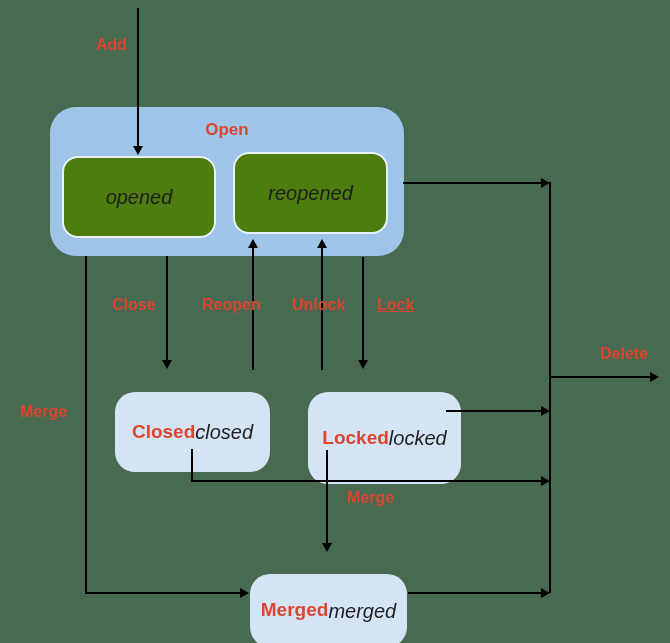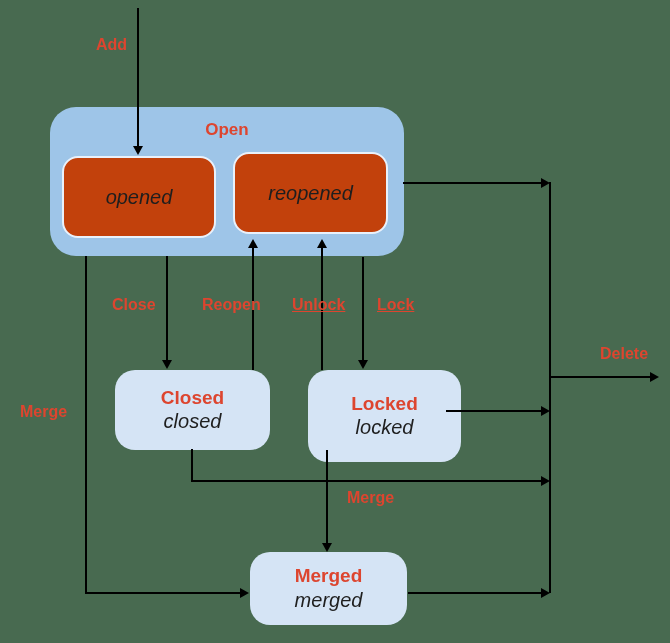--- a/index.html
+++ b/index.html
@@ -12,37 +12,38 @@
     overflow: hidden;
   }
   
   .group-box {
     position: absolute;
     background: #9EC5E8;
     border-radius: 26px;
   }
   .sub-box {
     position: absolute;
-    background: #c2410c;
+    background: #4d7c0f;
     border: 2px solid #E9F1FB;
     border-radius: 16px;
     display: flex;
     align-items: center;
     justify-content: center;
     box-sizing: border-box;
   }
   .state-box {
     position: absolute;
     background: #D5E4F5;
     border-radius: 20px;
     display: flex;
-    flex-direction: column;
+    flex-direction: row;
     align-items: center;
     justify-content: center;
     line-height: 1.2;
+    margin-top: 22px;
   }
   .group-title {
     position: absolute;
     top: 13px;
     left: 0;
     width: 100%;
     text-align: center;
     color: #DD452F;
     font-weight: bold;
     font-size: 17px;
@@ -146,19 +147,19 @@
 
   <div class="vline" style="left:321px; top:248px; height:122px;"></div>
   <div class="ah up" style="left:317px; top:239px;"></div>
 
   <div class="vline" style="left:362px; top:257px; height:104px;"></div>
   <div class="ah down" style="left:358px; top:360px;"></div>
 
   <div class="edge-label" style="left:96px;  top:36px;">Add</div>
   <div class="edge-label" style="left:112px; top:296px;">Close</div>
   <div class="edge-label" style="left:202px; top:296px;">Reopen</div>
-  <div class="edge-label" style="left:292px; top:296px;text-decoration:underline;">Unlock</div>
+  <div class="edge-label" style="left:292px; top:296px;">Unlock</div>
   <div class="edge-label" style="left:377px; top:296px;text-decoration:underline;">Lock</div>
   <div class="edge-label" style="left:20px;  top:403px;">Merge</div>
   <div class="edge-label" style="left:347px; top:489px;">Merge</div>
   <div class="edge-label" style="left:600px; top:345px;text-align:center;">Delete</div>
 
 </div>
 
 </body></html>

